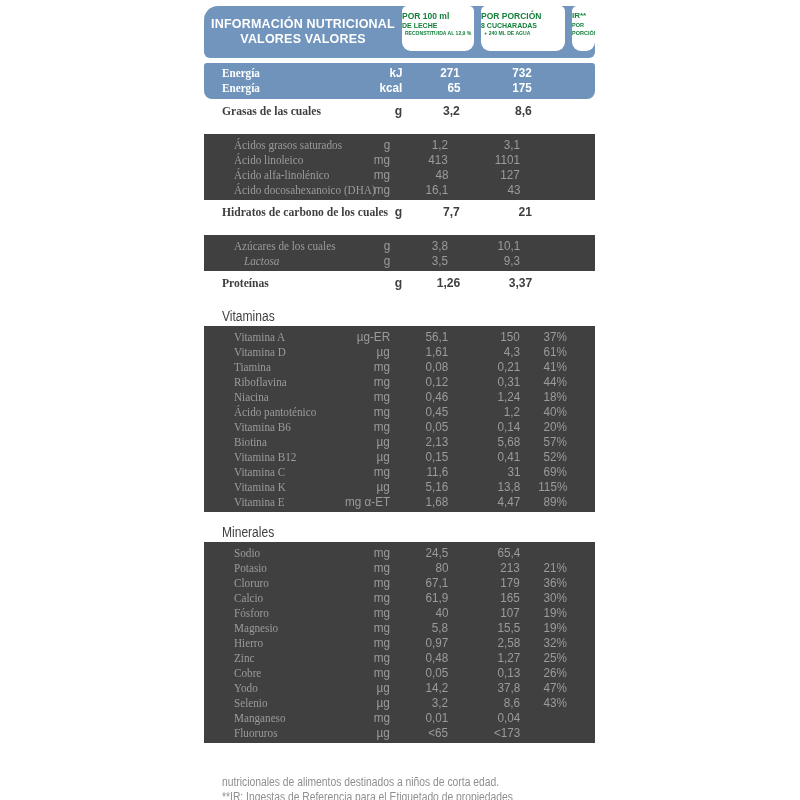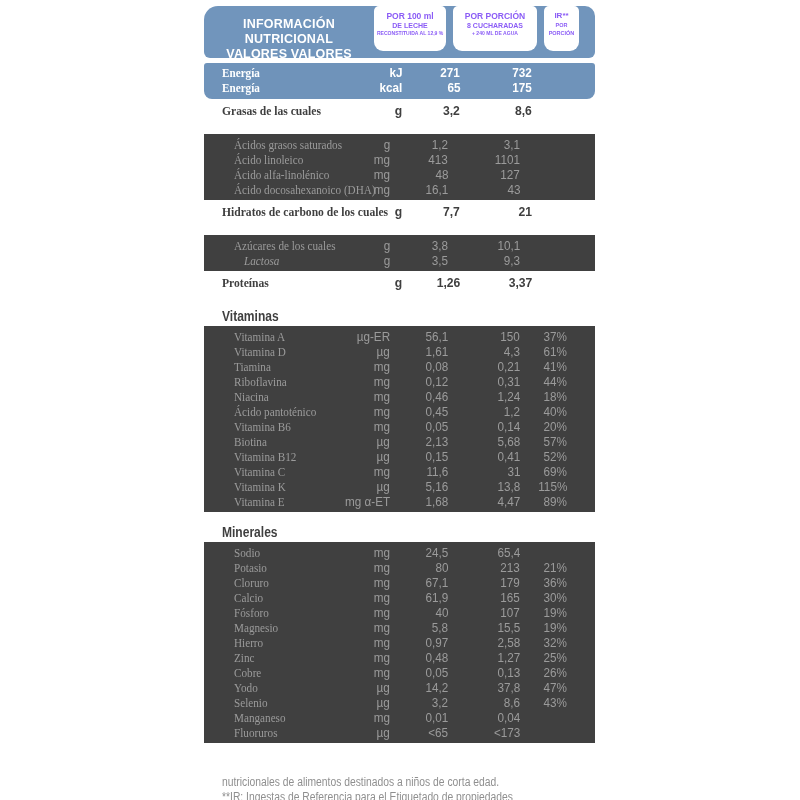--- a/index.html
+++ b/index.html
@@ -3,24 +3,24 @@
 <meta charset="utf-8">
 <style>
   * { margin:0; padding:0; box-sizing:border-box; }
   html,body { width:800px; height:800px; background:#ffffff; font-family:"Liberation Sans", sans-serif; }
   .page { position:relative; width:800px; height:800px; background:#ffffff; overflow:hidden; }
   .panel { position:absolute; left:204px; top:6px; width:391px; }
 
   
   .header-band { position:relative; height:52px; background:#7195bc; border-radius:14px 10px 6px 6px; display:flex; align-items:flex-start; }
   .header-title { flex:1; color:#ffffff; font-weight:bold; font-size:12.5px; line-height:15px; text-align:center; padding-top:11px; letter-spacing:0.2px; }
-  .hbox { height:45px; background:#ffffff; border-radius:5px 5px 9px 9px; margin-right:7px; text-align:center; color:#8b5cf6; padding-top:5px; overflow:hidden; }
+  .hbox { height:45px; background:#ffffff; border-radius:5px 5px 9px 9px; margin-right:7px; text-align:left; color:#15803d; padding-top:5px; overflow:hidden; }
   .hbox1 { width:72px; }
   .hbox2 { width:84px; }
-  .hbox3 { width:35px; margin-right:16px; }
+  .hbox3 { width:23px; margin-right:0; }
   .hb-l1 { font-size:8.5px; font-weight:bold; line-height:10px; }
   .hb-l2 { font-size:7px;  font-weight:bold; line-height:9px; }
   .hb-l3 { font-size:5.5px; font-weight:bold; line-height:7px; transform:scaleX(0.92); transform-origin:50% 50%; white-space:nowrap; }
   .hbox3 .hb-l1 { font-size:8px; }
   .hbox3 .hb-l2, .hbox3 .hb-l3 { font-size:5.5px; transform:none; }
 
   
   .energy-band { margin-top:5px; background:#6f93ba; border-radius:3px 3px 8px 8px; padding:2px 0 4px; }
   .energy-row { font-size:13px; font-weight:bold; color:#ffffff; line-height:15px; }
 
@@ -32,21 +32,21 @@
   .c-v2    { width:72px; text-align:right; }
   .c-ir    { width:47px; text-align:right; }
   .cond  { display:inline-block; white-space:nowrap; transform:scaleX(0.86); transform-origin:0 50%; }
   .condr { display:inline-block; white-space:nowrap; transform:scaleX(0.9);  transform-origin:100% 50%; }
   .italic { font-style:italic; }
   .indent { margin-left:10px; }
 
   .bold-row { font-size:13.5px; font-weight:bold; color:#3f3f3f; line-height:15px; padding-top:4px; padding-bottom:16px; }
   .gray-block { background:#404040; padding:3px 12px; }
   .gray-row { font-size:13px; color:#9b9b9b; line-height:15px; }
-  .section-title { font-size:14px; font-weight:bold; color:#3f3f3f; line-height:15px; padding:3px 16px 2px 18px; }
+  .section-title { font-size:14px; font-weight:normal; color:#3f3f3f; line-height:15px; padding:3px 16px 2px 18px; }
   .block-gap { height:10px; }
 
   
   .footnote { margin-top:32px; padding-left:18px; color:#8f8f8f; font-size:12px; line-height:15px; }
 </style>
 </head>
 <body>
 
 <div class="page">
   <div class="panel">

